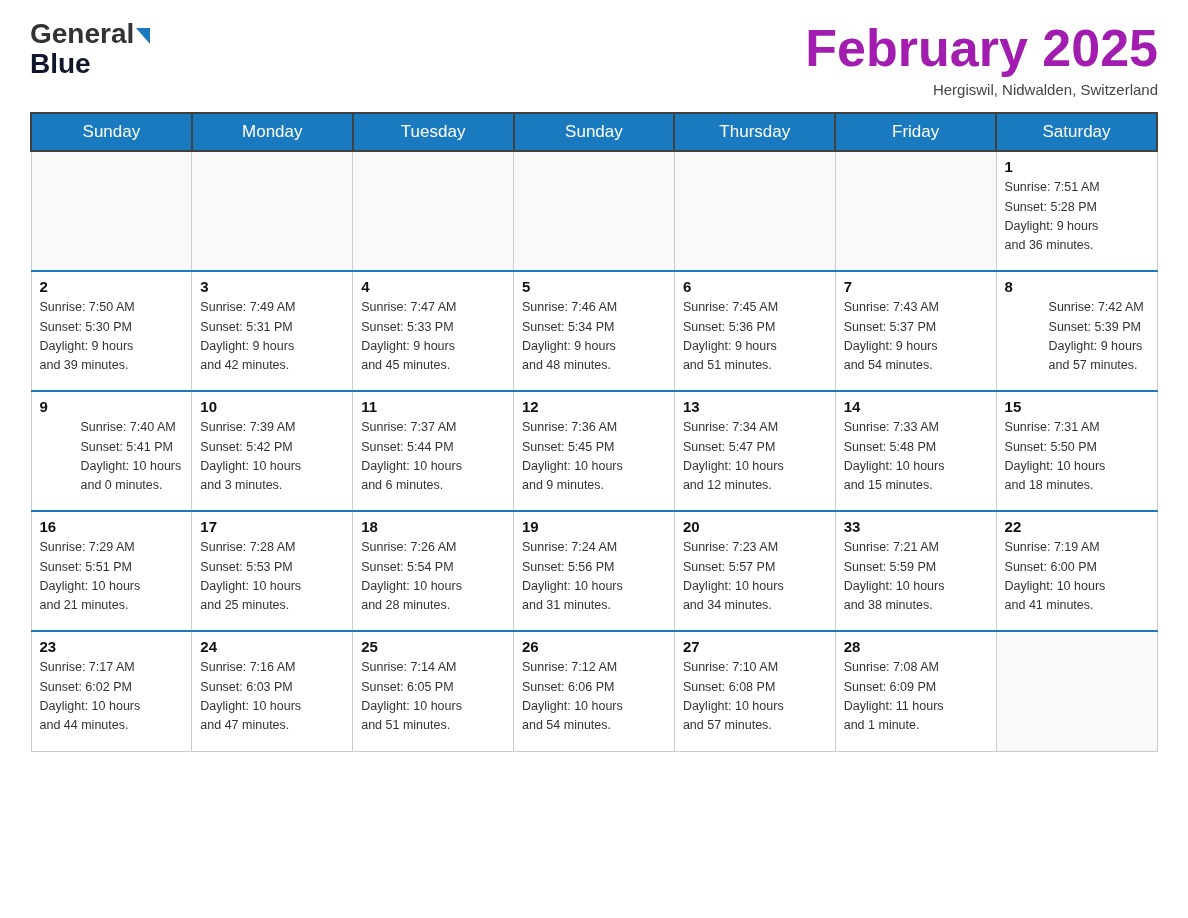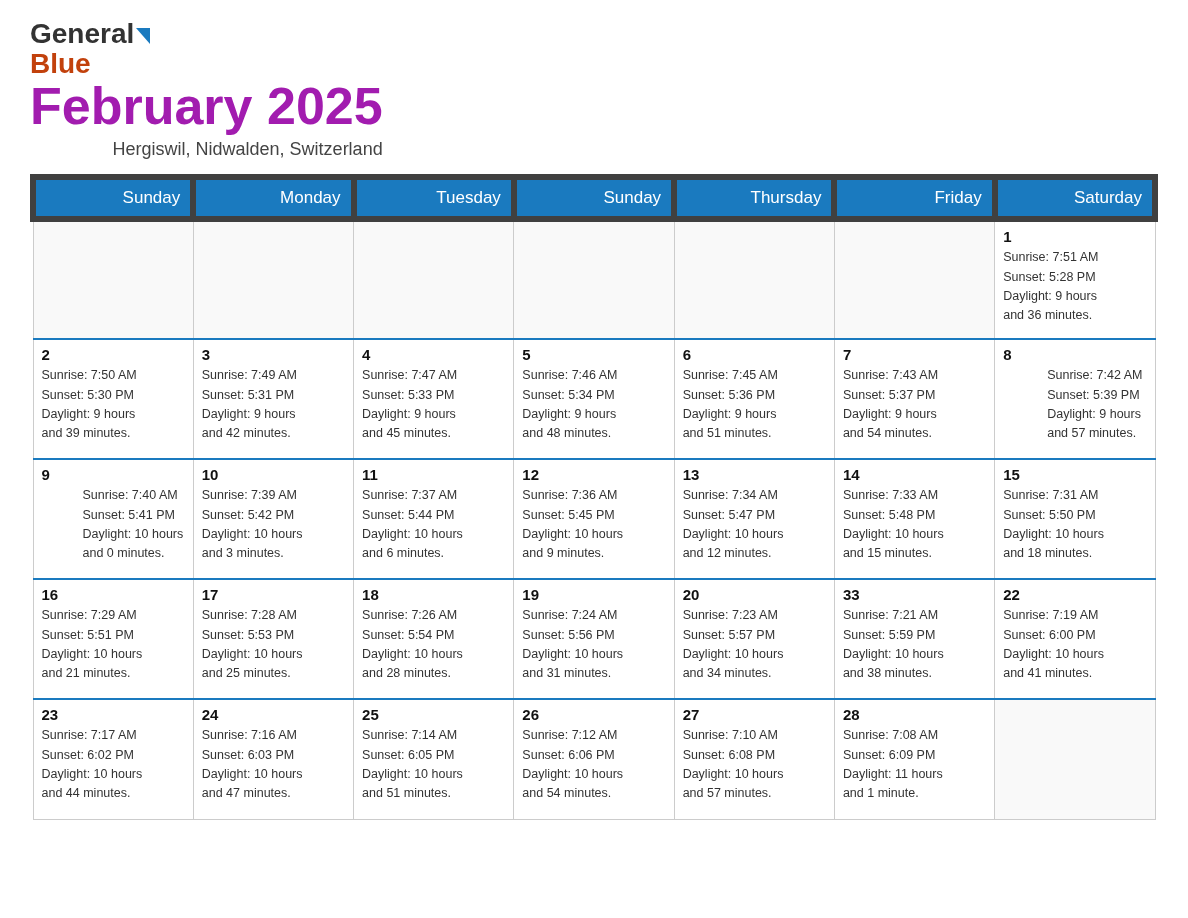--- a/index.html
+++ b/index.html
@@ -8,21 +8,20 @@
       background: #fff;
       padding: 20px 30px;
       width: 1188px;
       min-height: 918px;
     }
     .header {
       display: flex;
       align-items: flex-start;
       justify-content: space-between;
       margin-bottom: 6px;
-      flex-direction: column;
     }
     .logo {
       display: flex;
       flex-direction: column;
       align-items: flex-start;
     }
     .logo-text {
       font-size: 28px;
       font-weight: bold;
       color: #333;
@@ -34,52 +33,52 @@
       border-left: 14px solid transparent;
       border-right: 0px solid transparent;
       border-top: 16px solid #1a7abf;
       display: inline-block;
       margin-left: 2px;
       vertical-align: middle;
     }
     .logo-line2 {
       font-size: 28px;
       font-weight: bold;
-      color: #c2410c;
+      color: #0f172a;
       line-height: 1;
       margin-top: 2px;
     }
     .title-block {
       text-align: right;
     }
     .calendar-title {
       font-size: 52px;
       font-weight: bold;
       color: #a21caf;
       line-height: 1.1;
     }
     .calendar-subtitle {
-      font-size: 18px;
+      font-size: 15px;
       color: #444;
       margin-top: 4px;
     }
     .calendar {
       width: 100%;
       border-collapse: collapse;
       margin-top: 14px;
       table-layout: fixed;
     }
     .calendar th {
       background-color: #1a7abf;
       color: #fff;
       font-size: 17px;
       font-weight: normal;
       padding: 8px 10px;
-      text-align: right;
-      border: 6px solid #404040;
+      text-align: center;
+      border: 2px solid #404040;
     }
     .calendar td {
       vertical-align: top;
       border: 1px solid #ccc;
       padding: 6px 8px;
       font-size: 12.5px;
       color: #333;
       min-height: 100px;
       height: 120px;
     }

